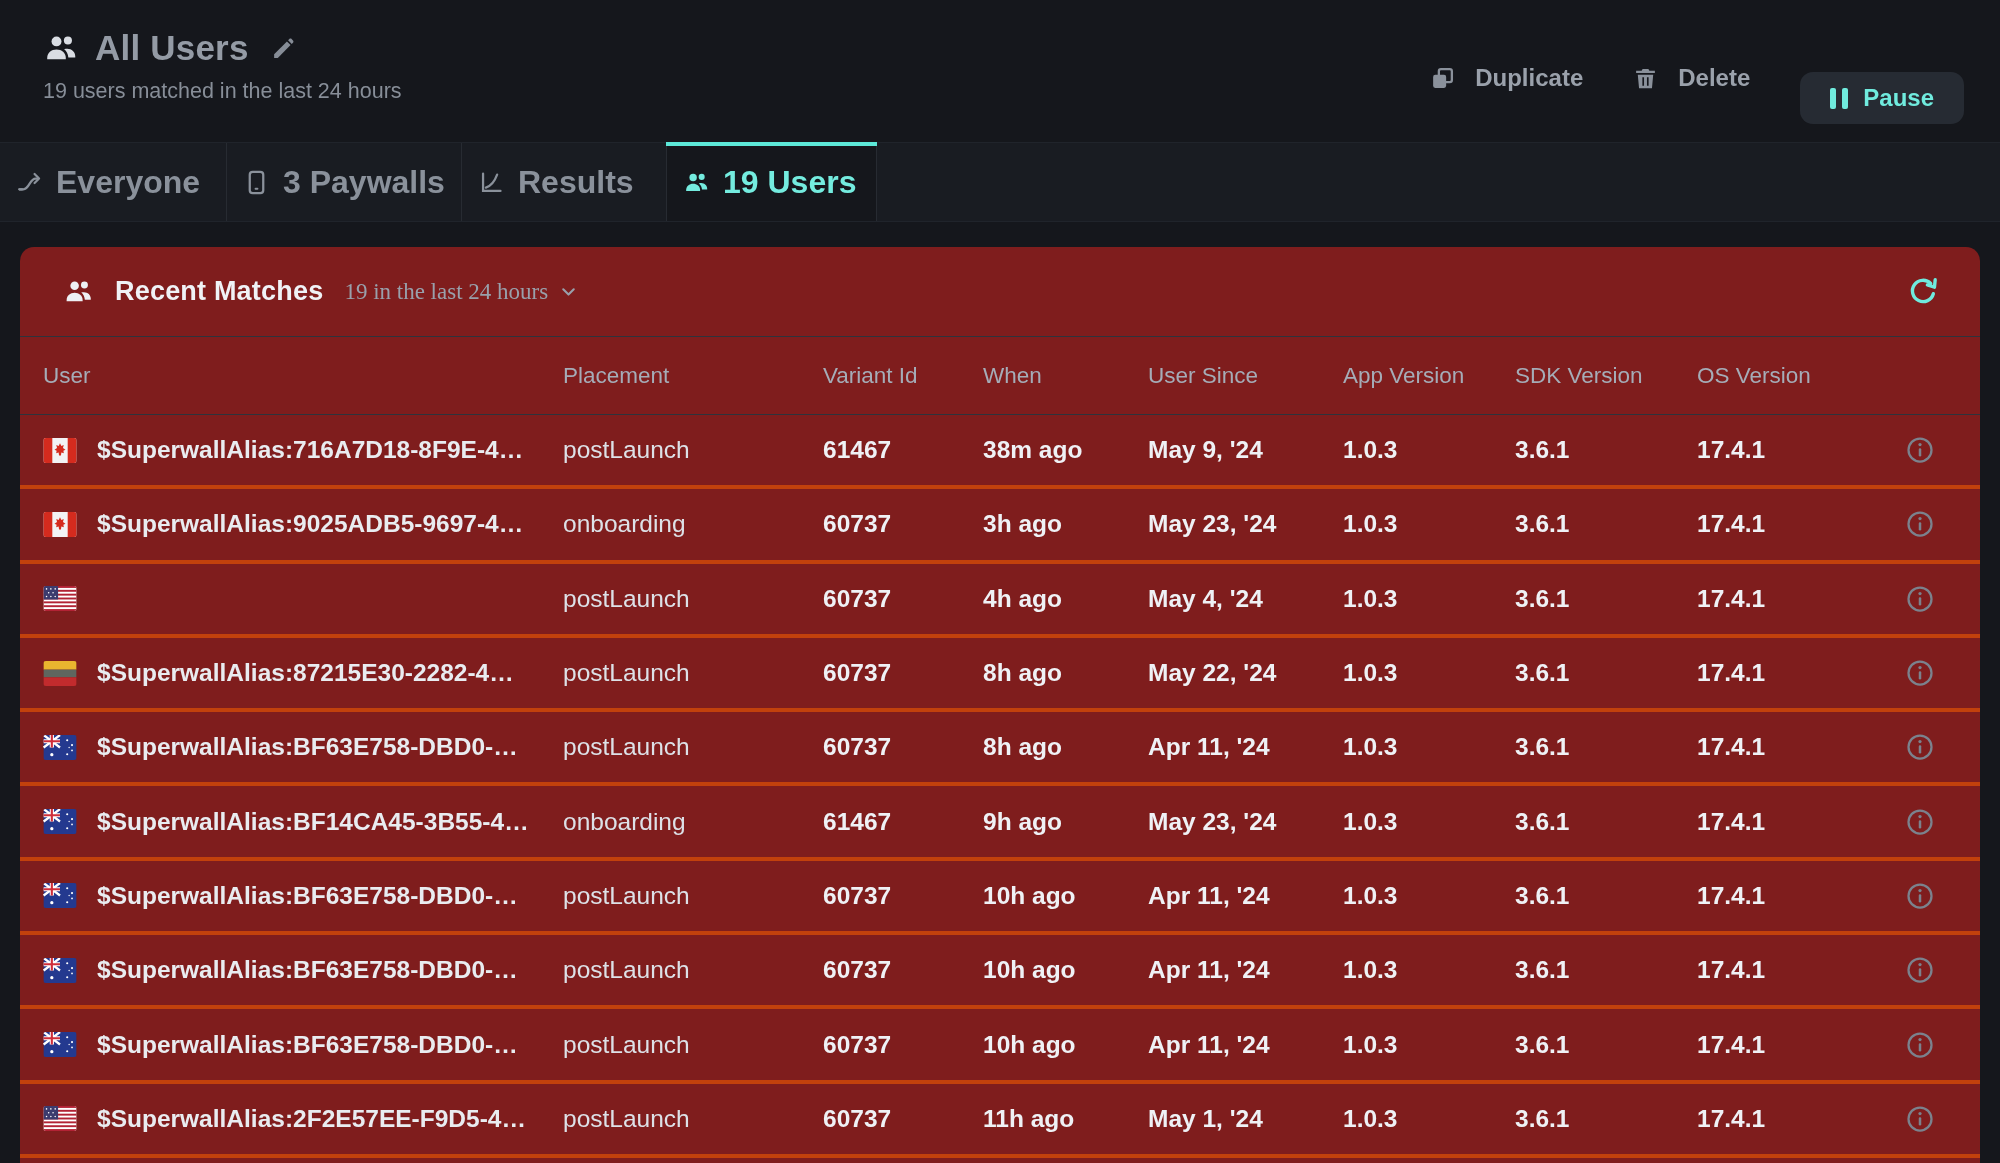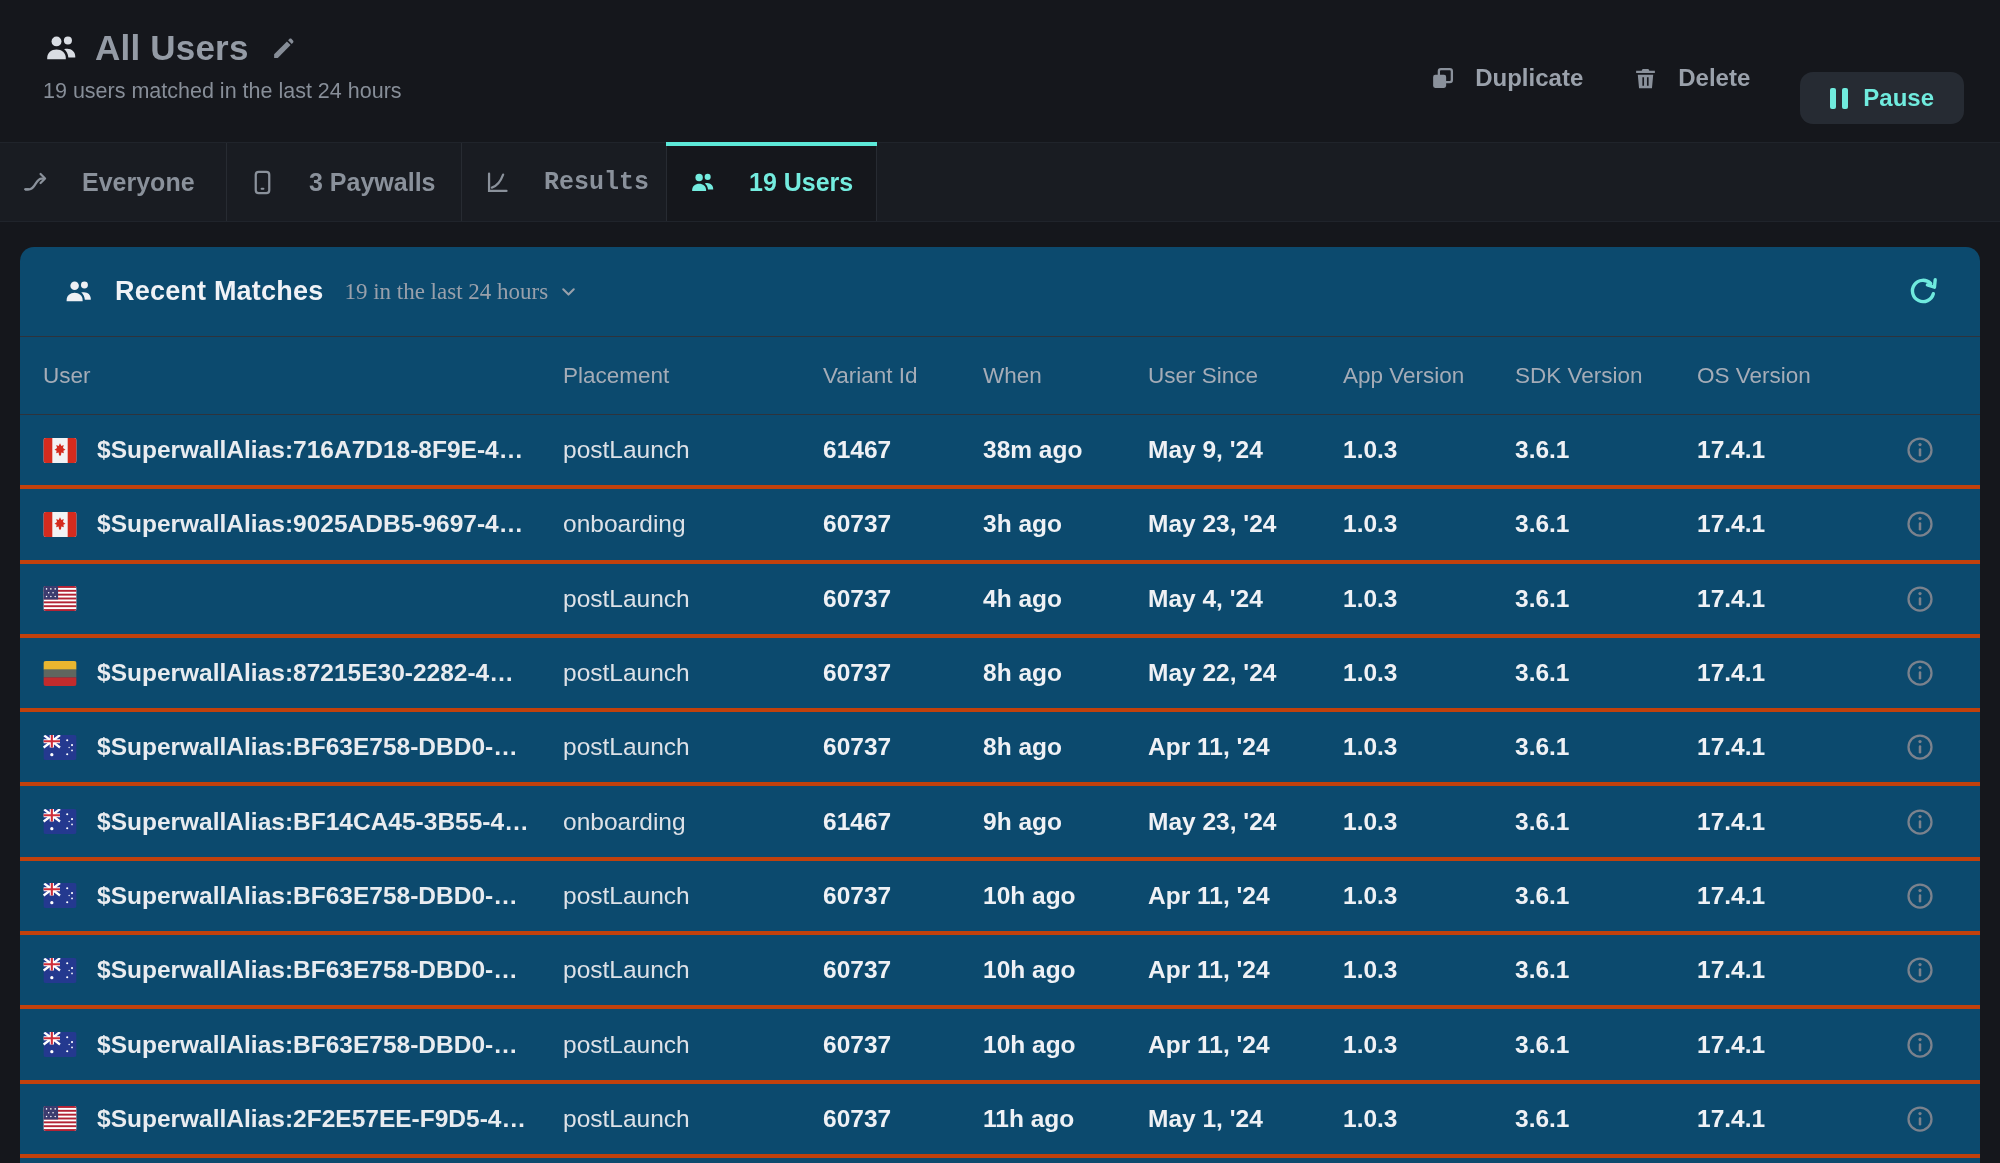--- a/index.html
+++ b/index.html
@@ -23,32 +23,32 @@
   .top-right { display:flex; align-items:center; gap:50px; margin-top:14px; }
   .txt-btn { display:flex; align-items:center; gap:20px; color:#9aa1ab; font-weight:700; font-size:24px; cursor:pointer; }
   .txt-btn svg { width:25px; height:25px; color:#8a919b; }
   .pause-btn { display:flex; align-items:center; gap:15px; background:#262b33; border-radius:13px;
                padding:12px 30px; color:#70ebde; font-weight:700; font-size:24px; cursor:pointer;margin-top:40px; }
   .pause-icon { display:flex; gap:6px; }
   .pause-icon i { display:block; width:6px; height:21px; background:#70ebde; border-radius:2px; }
 
   
   .tabs { height:80px; display:flex; background:#191c22; border-top:1px solid #20242b; border-bottom:1px solid #20242b; }
-  .tab { position:relative; display:flex; align-items:center; gap:33px; padding-left:22px;
-         border-right:1px solid #272b32; color:#8a919b; font-size:25px; font-weight:600; cursor:pointer; }
+  .tab { position:relative; display:flex; align-items:center; gap:13px; padding-left:16px;
+         border-right:1px solid #272b32; color:#8a919b; font-size:32px; font-weight:600; cursor:pointer; }
   .tab svg { width:27px; height:27px; }
   .tab.t1 { width:227px; }
   .tab.t2 { width:235px; }
-  .tab.t3 { width:205px;font-family:Liberation Mono, monospace; }
+  .tab.t3 { width:205px; }
   .tab.t4 { width:210px; }
   .tab.active { background:#15171c; color:#74ecdf; }
   .tab.active::before { content:""; position:absolute; top:-1px; left:-1px; right:-1px; height:4px; background:#5ce8d8; }
 
   
-  .panel { margin:25px 20px 0; height:916px; background:#0c4a6e; border-radius:14px 14px 0 0; overflow:hidden; }
+  .panel { margin:25px 20px 0; height:916px; background:#7f1d1d; border-radius:14px 14px 0 0; overflow:hidden; }
   .panel-head { height:90px; display:flex; align-items:center; gap:21px; padding:0 40px 0 43px;
                 border-bottom:1px solid #2e333c; }
   .panel-head .users-icon { width:31px; height:31px; color:#eef0f4; }
   .panel-title { font-size:27px; font-weight:700; color:#f0f2f6; letter-spacing:.2px; }
   .panel-filter { display:flex; align-items:center; gap:10px; color:#99a0ab; font-size:23px; cursor:pointer;font-family:Liberation Serif, serif; }
   .panel-filter svg { width:21px; height:21px; }
   .refresh { margin-left:auto; width:34px; height:34px; color:#6feade; cursor:pointer; }
 
   
   .grid-cols { display:grid; align-items:center; padding:0 45px 0 23px;

